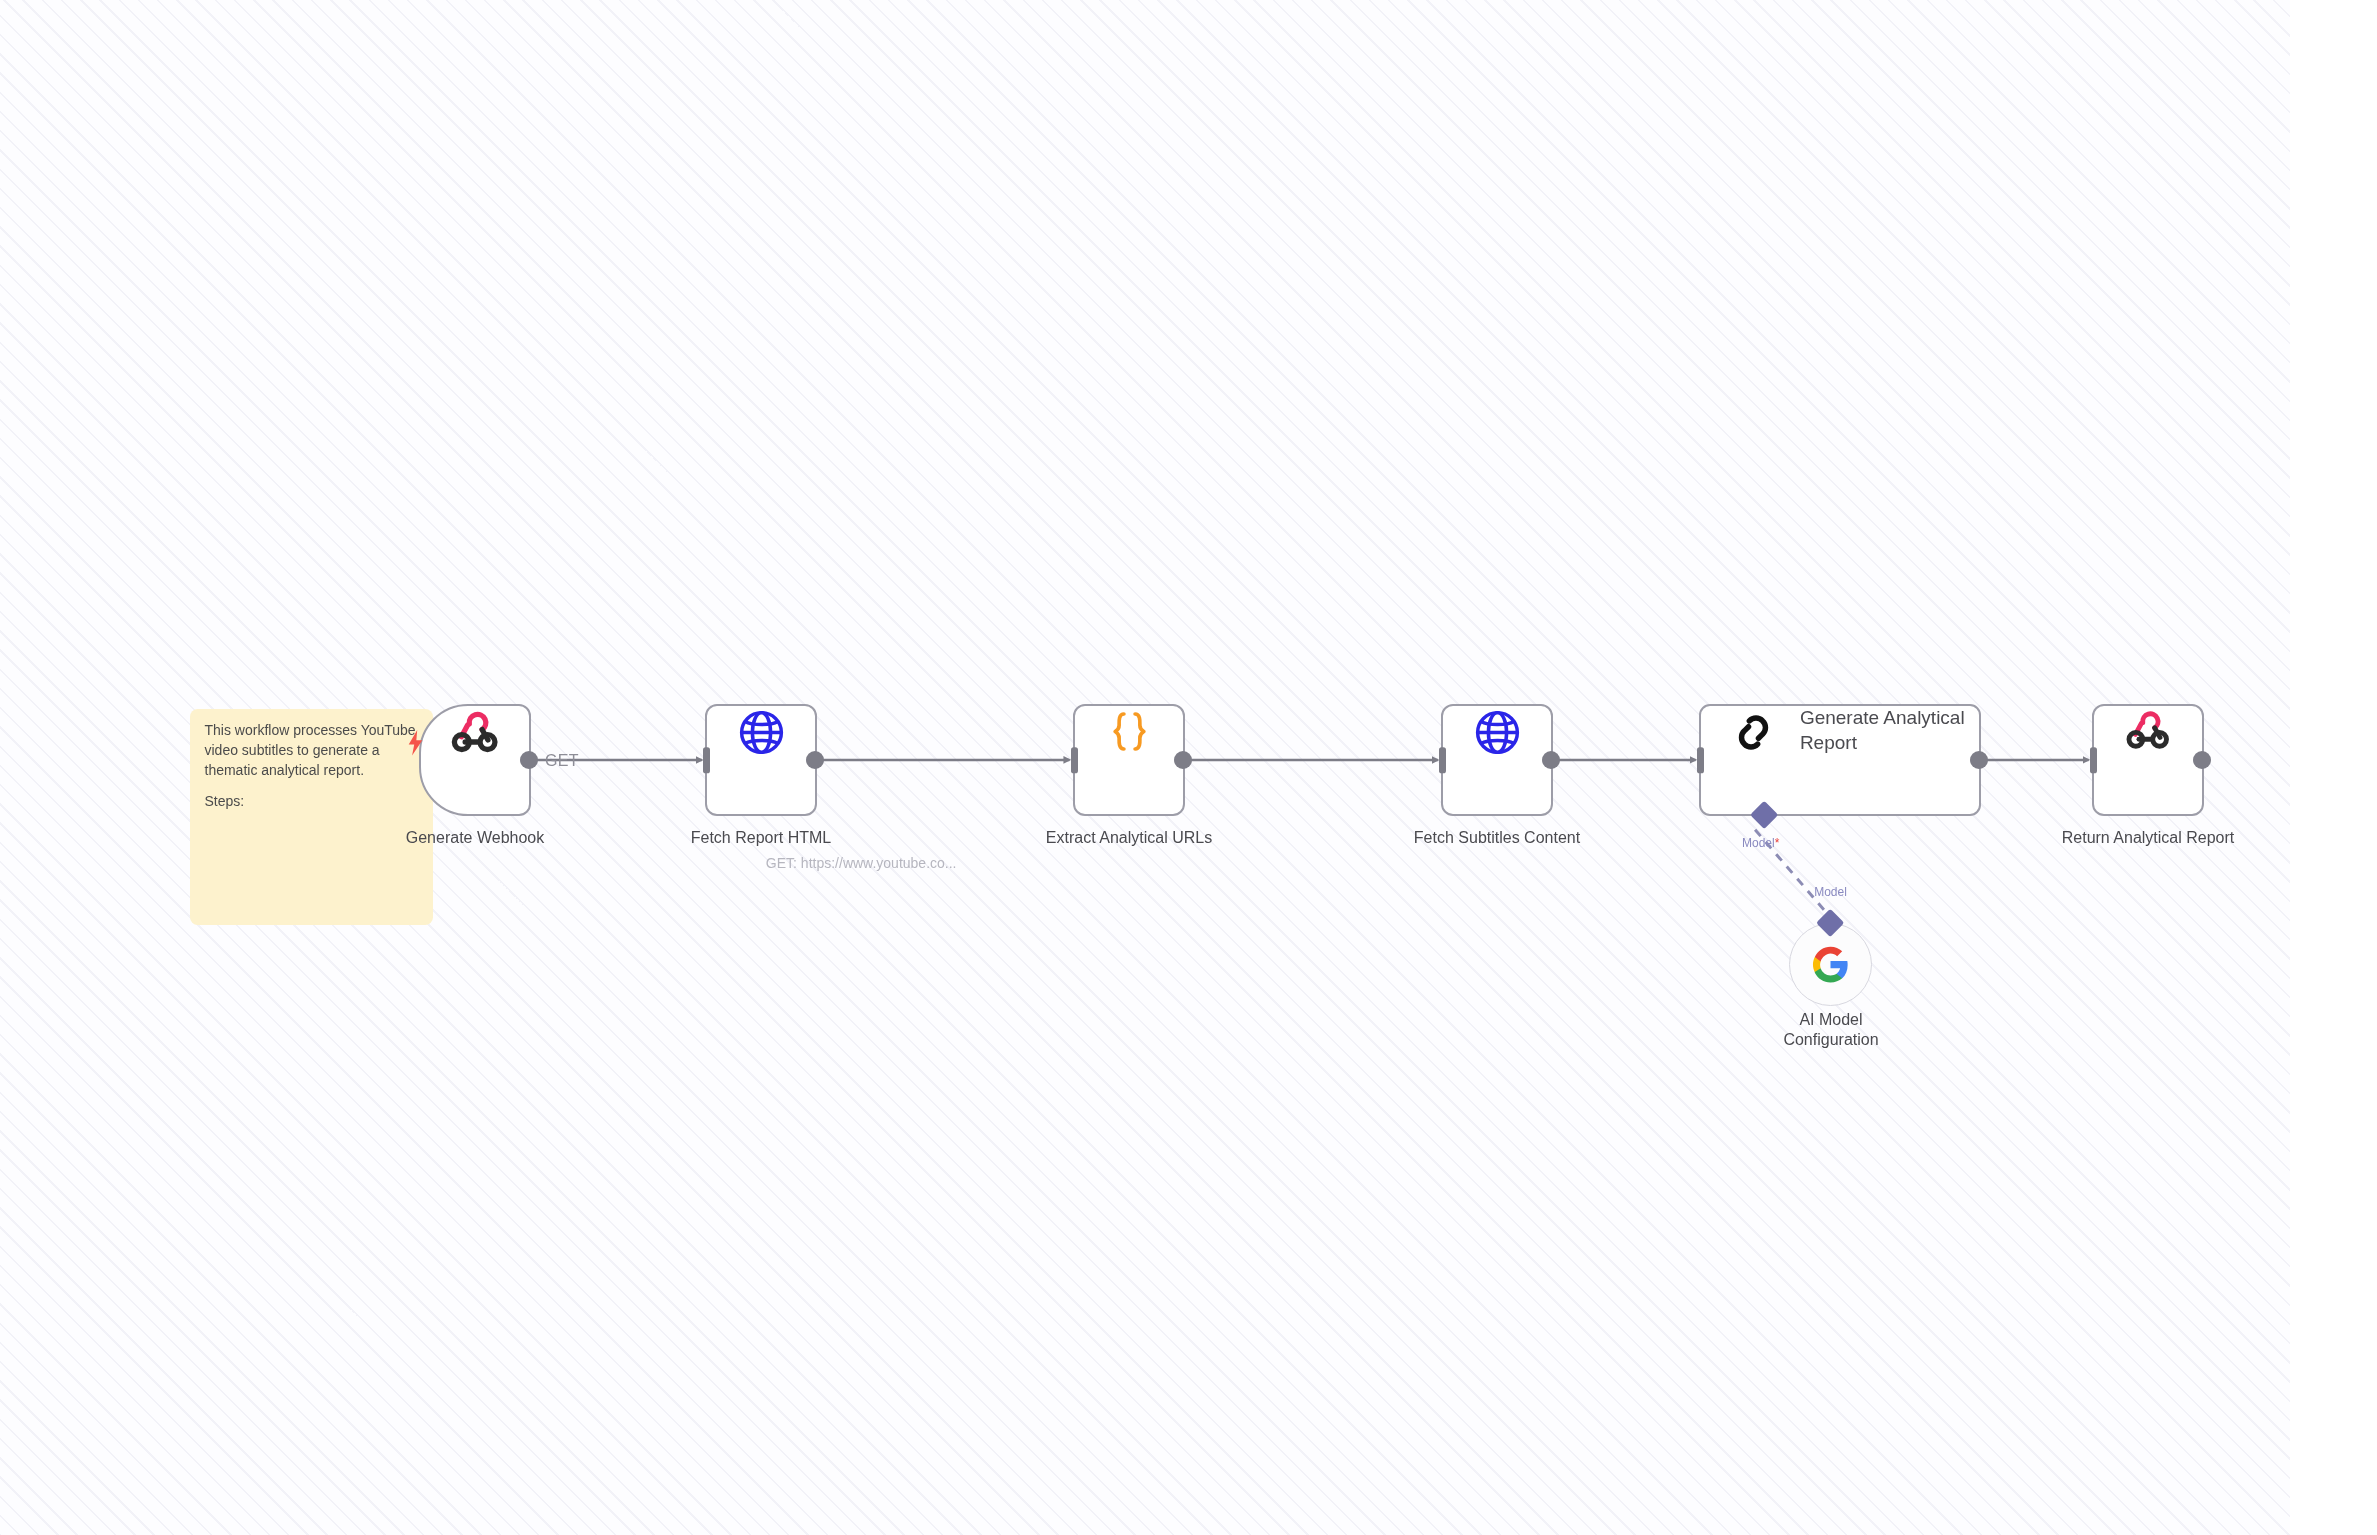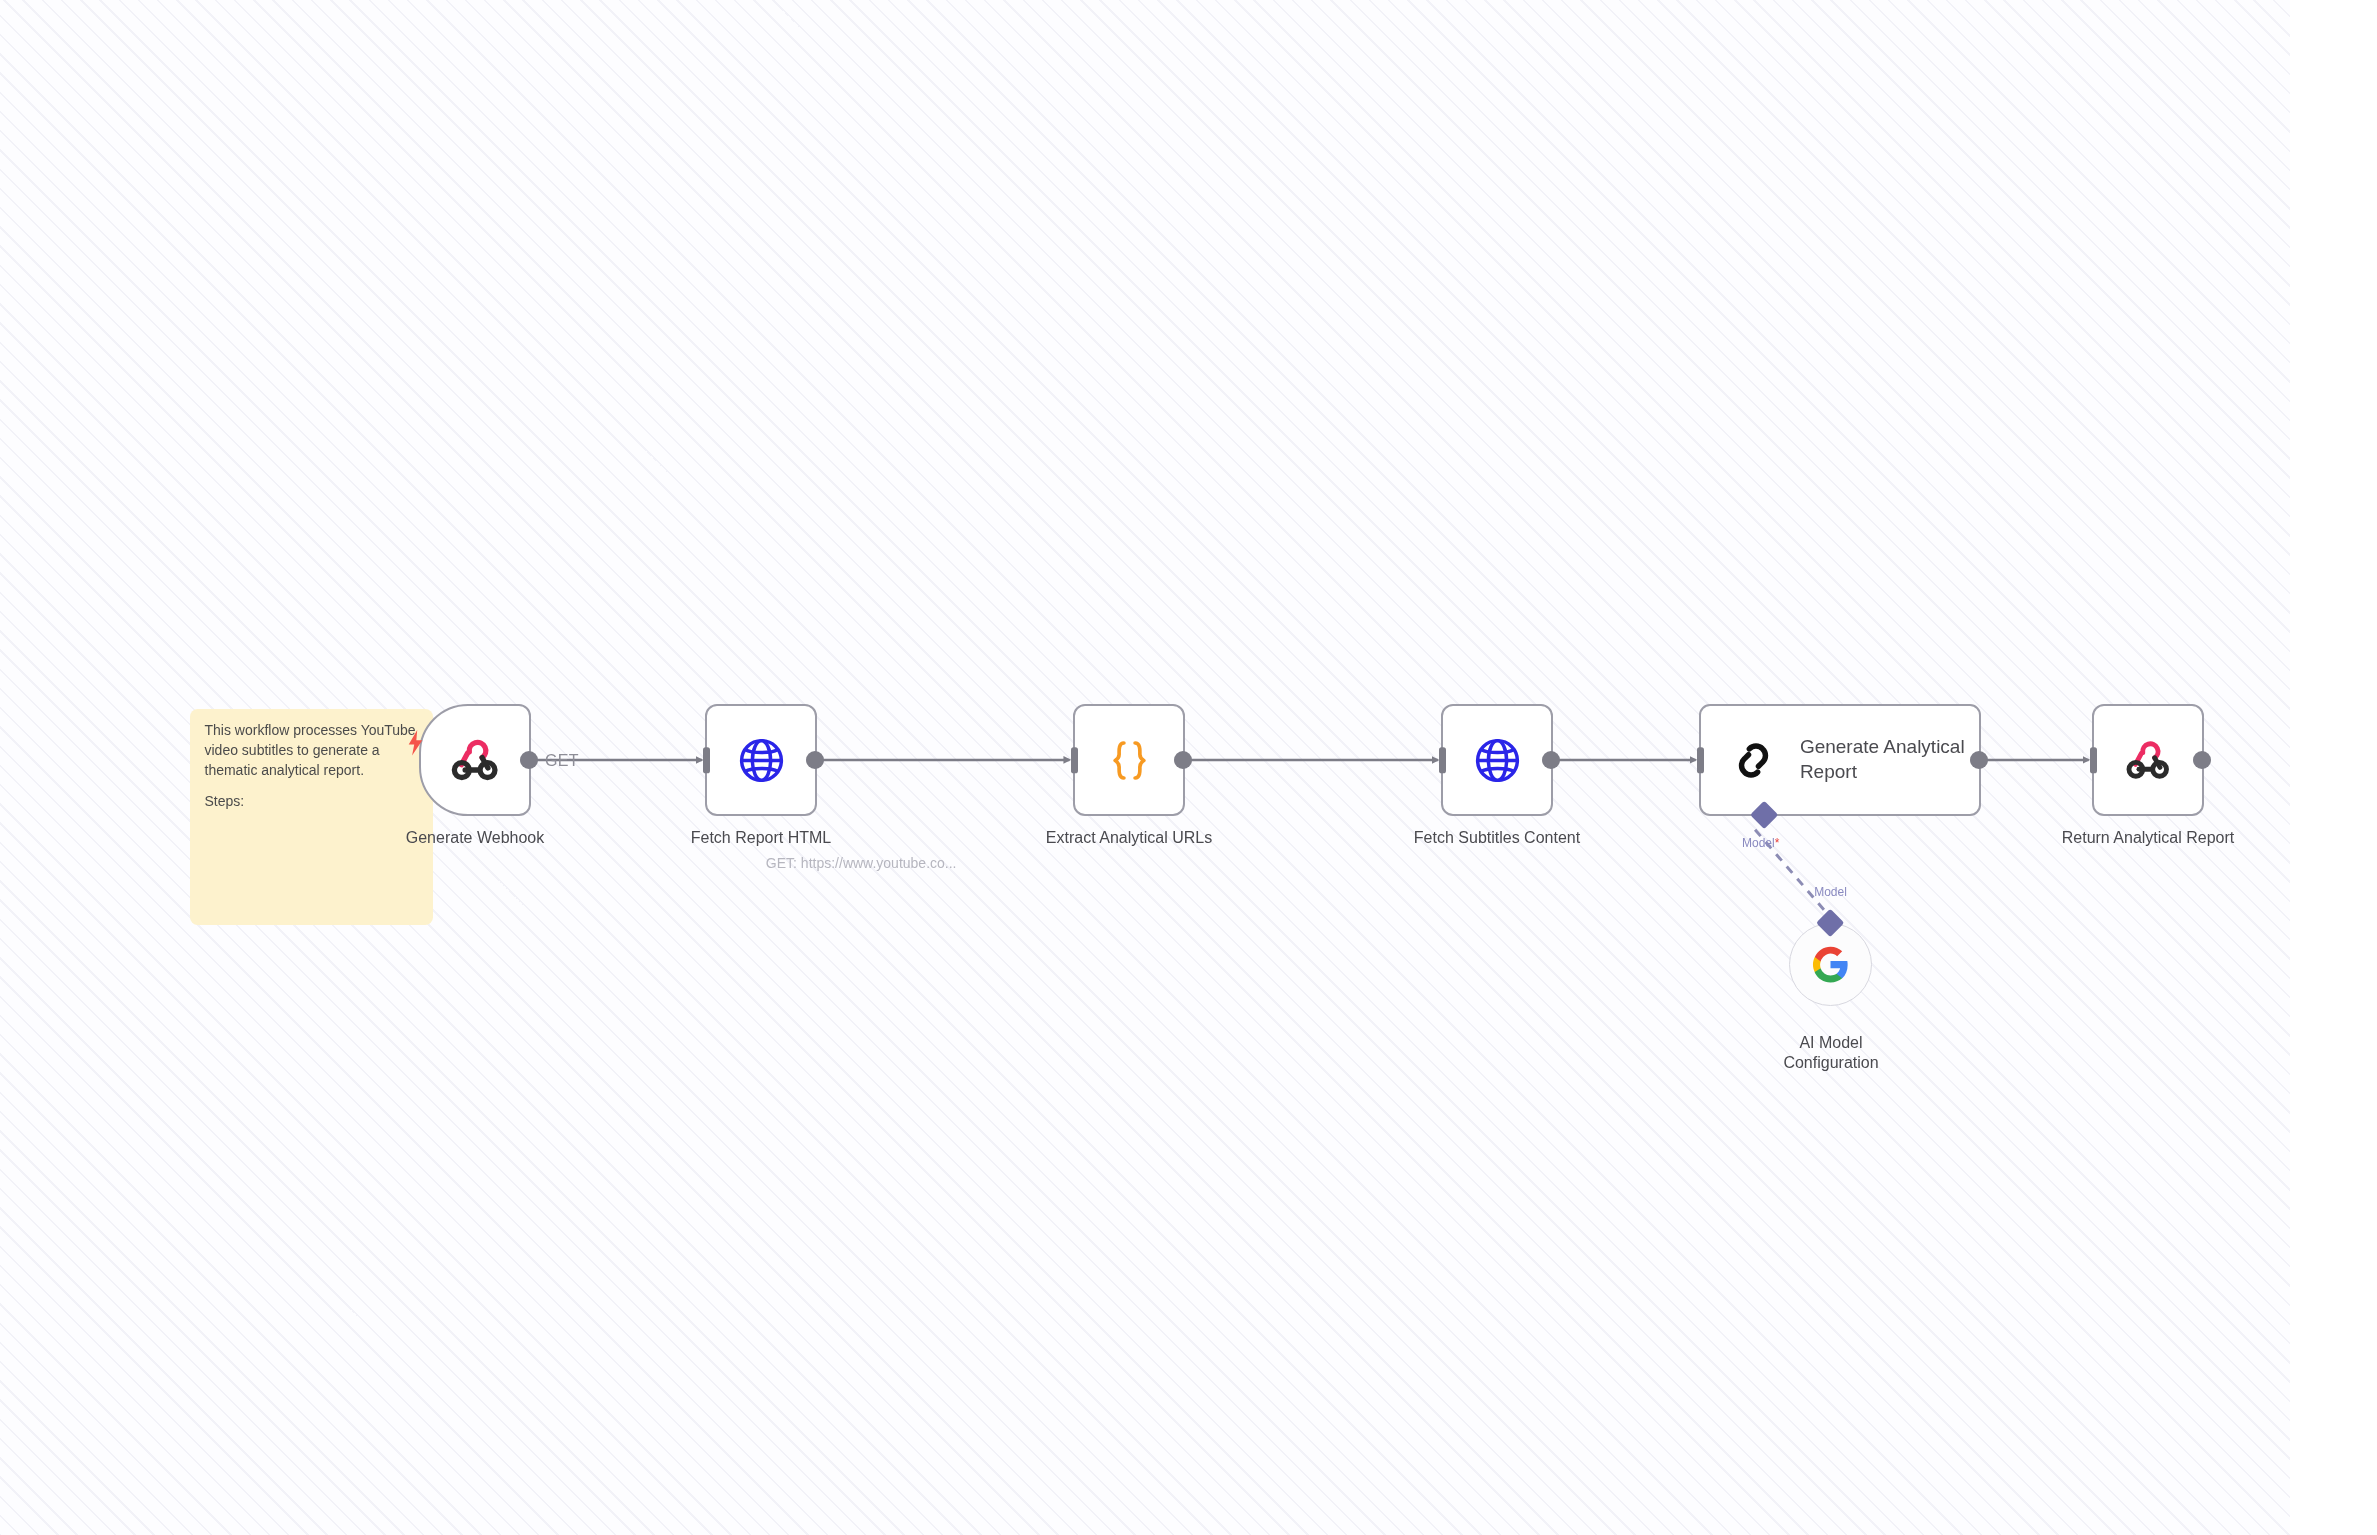--- a/index.html
+++ b/index.html
@@ -68,21 +68,20 @@
   .node {
     position: absolute;
   }
   .node-box {
     position: relative;
     box-sizing: border-box;
     background: #ffffff;
     border: 2.1px solid #9d9da8;
     border-radius: 12px;
     display: flex;
-    align-items: center;
     justify-content: center;
   }
   .node-box.trigger {
     border-top-left-radius: 49px;
     border-bottom-left-radius: 49px;
   }
   .node-box.wide {
     justify-content: flex-start;
     padding-left: 25.5px;
     gap: 20.4px;
@@ -344,21 +343,21 @@
     <div class="round-node">
       <div class="port-sub"></div>
       <div class="port-sub-label">Model</div>
       <svg width="39" height="39" viewBox="0 0 48 48" xmlns="http://www.w3.org/2000/svg">
         <path fill="#4285F4" d="M45.1 24.5c0-1.6-.1-3.2-.4-4.7H24v8.9h11.8c-.5 2.7-2 5-4.3 6.6v5.5h7c4.1-3.8 6.6-9.4 6.6-16.3z"></path>
         <path fill="#34A853" d="M24 46c5.8 0 10.7-1.9 14.3-5.2l-7-5.5c-1.9 1.3-4.4 2.1-7.3 2.1-5.6 0-10.4-3.8-12.1-8.9H4.7v5.6C8.3 41.3 15.6 46 24 46z"></path>
         <path fill="#FBBC05" d="M11.9 28.5c-.4-1.3-.7-2.7-.7-4.1s.3-2.8.7-4.1v-5.6H4.7C3.2 17.6 2.4 20.7 2.4 24s.8 6.4 2.3 9.2l7.2-4.7z"></path>
         <path fill="#EA4335" d="M24 10.6c3.2 0 6 1.1 8.2 3.2l6.2-6.2C34.7 4.1 29.8 2 24 2 15.6 2 8.3 6.7 4.7 14.7l7.2 5.6c1.7-5.1 6.5-9.7 12.1-9.7z"></path>
       </svg>
     </div>
-    <div class="node-label" style="top:110px; left:42px; width:281px;">
+    <div class="node-label" style="top:87px; left:42px; width:281px;">
       <div>AI Model</div>
       <div>Configuration</div>
     </div>
   </div>
 
   <div class="edge-label" style="left:545px; top:752px;">GET</div>
 
 </div>
 
 

